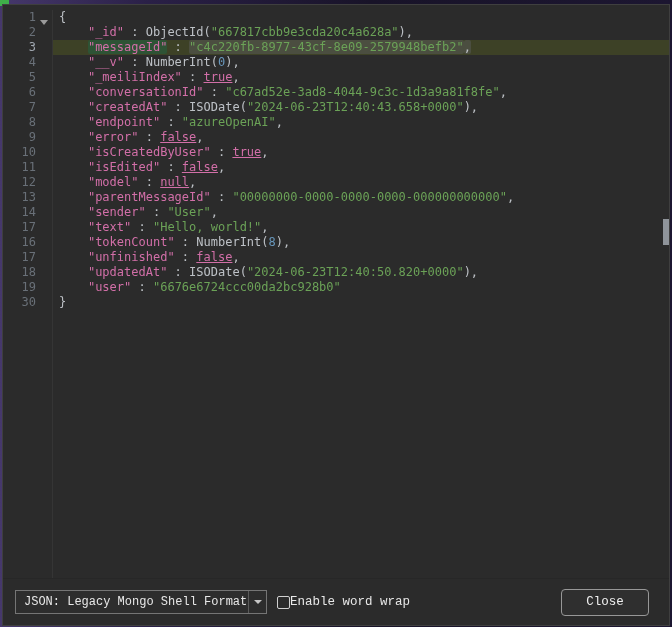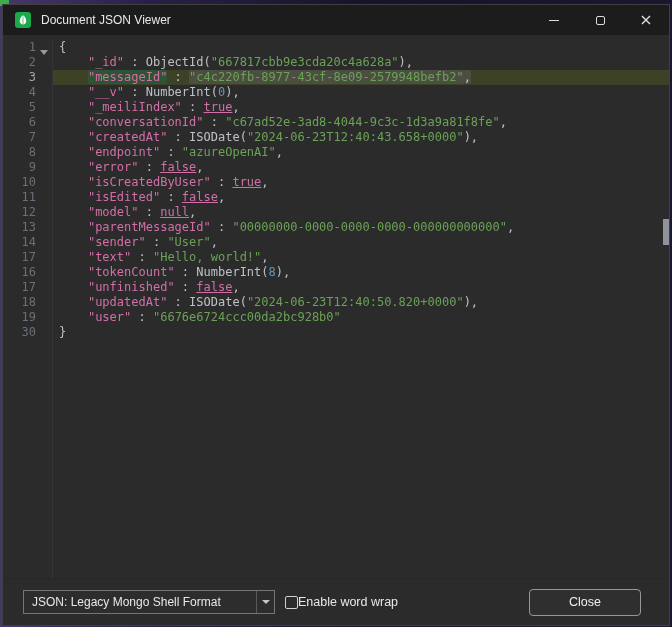--- a/index.html
+++ b/index.html
@@ -54,64 +54,44 @@
   .tok-str   { color:var(--c-str,#6ba257); }
   .tok-num   { color:var(--c-num,#6897bb); }
   .tok-kw    { color:var(--c-kw,#d26fa8);text-decoration:underline; }
   .tok-fn    { color:var(--c-fn,#bdc1c6); }
   .hl-key { background:#2e5335; border-radius:2px; }
   .hl-val { background:#4b4e40; border-radius:2px; }
 
   .scroll-thumb { position:absolute; right:0; top:214px; width:6px; height:26px; background:#8f949a; z-index:4; }
 
   
-  .footer { flex:0 0 47px; display:flex; align-items:center; padding:0 20px; background:#2b2b2b; border-top:1px solid #272727; }
+  .footer { flex:0 0 47px; display:flex; align-items:center; padding:0 12px; background:#2b2b2b; border-top:1px solid #272727;font-family:Liberation Mono, monospace; }
   .format-select {
     width:252px; height:24px; border:1px solid #757575; background:#2d2d2d;
     display:flex; align-items:center; padding-left:8px;
     color:#e8e8e8; font-size:12px; cursor:default;
   }
   .select-arrow-zone { margin-left:auto; width:18px; height:100%; border-left:1px solid #5a5a5a; display:flex; align-items:center; justify-content:center; }
   .tri-down { width:0; height:0; border-left:4px solid transparent; border-right:4px solid transparent; border-top:4px solid #c6c6c6; }
   .wrap-group { display:flex; align-items:center; margin-left:10px; }
   .checkbox { width:13px; height:13px; border:1px solid #d0d0d0; border-radius:2px; background:transparent; }
   .cb-label { color:#e8e8e8; font-size:12.5px; }
   .close-btn {
-    margin-left:auto; margin-right:8px; width:112px; height:27px;
+    margin-left:auto; margin-right:8px; width:88px; height:27px;
     border:1px solid #979797; border-radius:4px; background:#2f2f2f;
     color:#f0f0f0; font-size:12.5px; display:flex; align-items:center; justify-content:center; cursor:default;
   }
 </style>
 </head>
 <body>
 
 <div class="artifact-green"></div>
 
 <div class="window">
 
-  <div class="titlebar">
-    <div class="app-icon">
-      <svg viewBox="0 0 16 16">
-        <path d="M8 1.5c3 2.2 4.5 5.2 4.3 8.2-.2 2.6-1.8 4.3-4.3 4.3S3.9 12.3 3.7 9.7C3.5 6.7 5 3.7 8 1.5z" fill="#ffffff"></path>
-        <path d="M8 3v11" stroke="#1ba94c" stroke-width="0.9"></path>
-      </svg>
-    </div>
-    <div class="title">Document JSON Viewer</div>
-    <div class="win-controls">
-      <div class="win-btn">
-          <div class="glyph-min"></div>
-        </div>
-      <div class="win-btn">
-          <div class="glyph-max"></div>
-        </div>
-      <div class="win-btn">
-          <span class="glyph-close">×</span>
-        </div>
-    </div>
-  </div>
 
   <div class="editor">
     <div class="gutter">
       <div class="fold-arrow"></div>
     <div class="gut-line">1</div>
         <div class="gut-line">2</div>
         <div class="gut-line gut-hl">3</div>
         <div class="gut-line">4</div>
         <div class="gut-line">5</div>
         <div class="gut-line">6</div>

